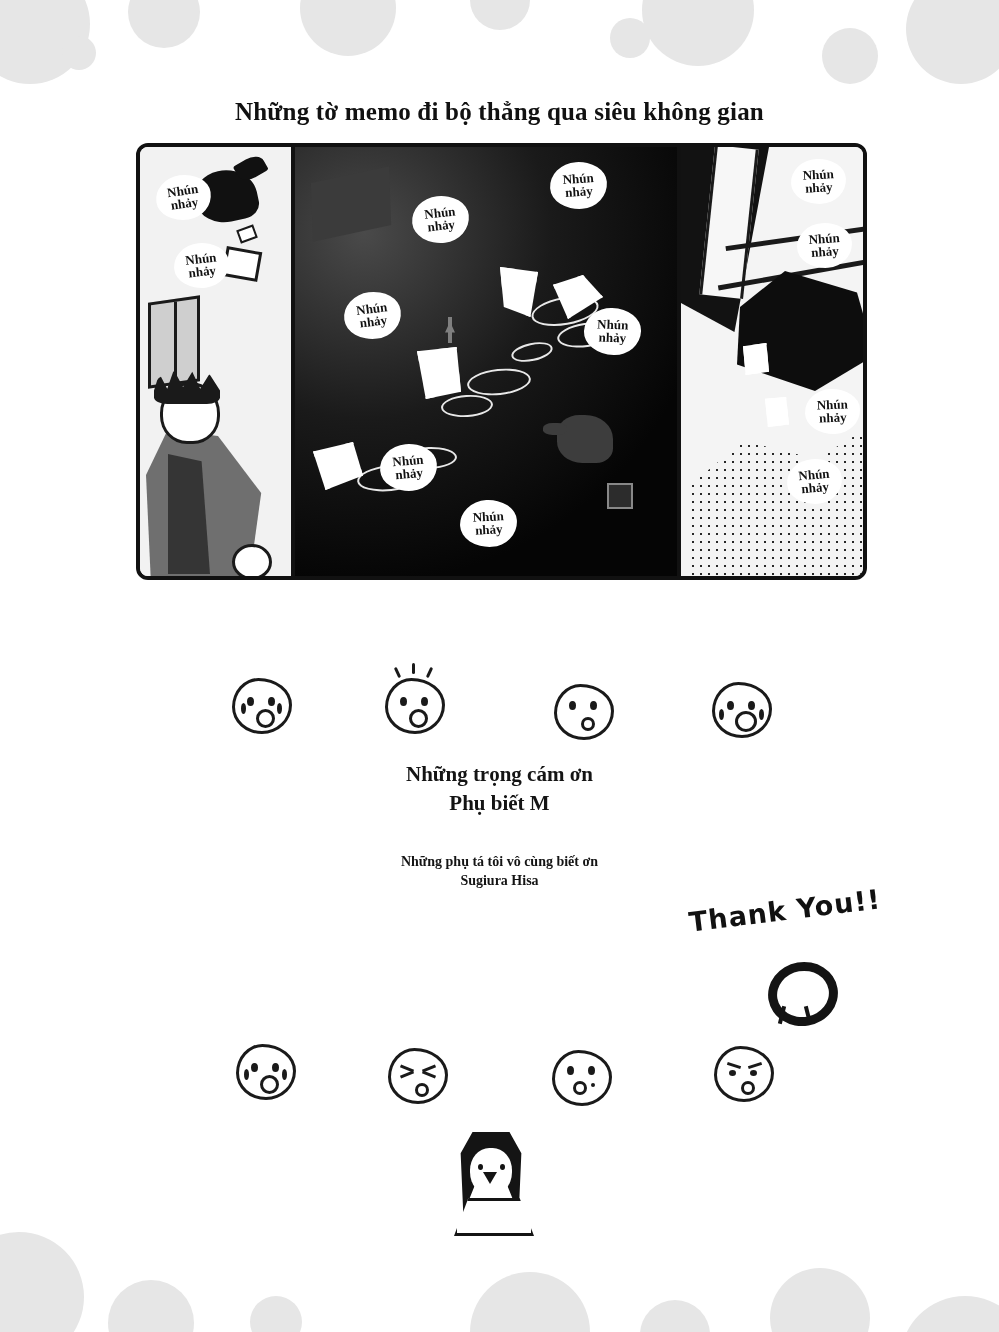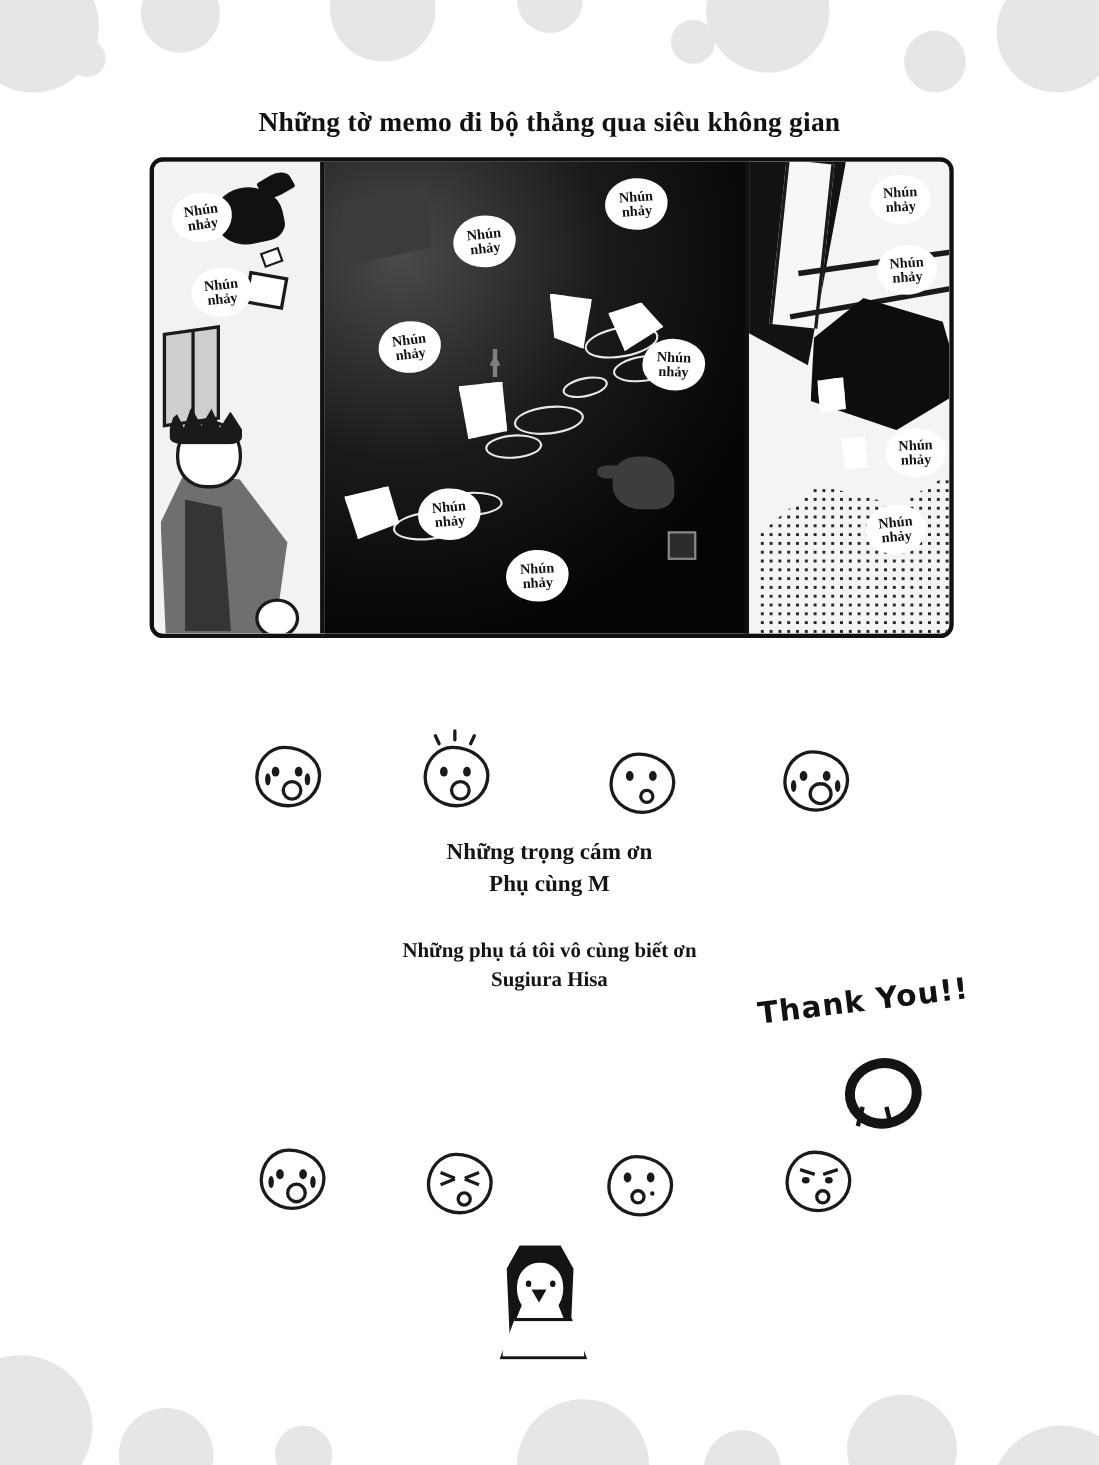--- a/index.html
+++ b/index.html
@@ -269,21 +269,21 @@
   .credits {
     position: absolute;
     left: 0; width: 999px;
     text-align: center;
     font-family: "Liberation Serif", serif;
     font-weight: bold;
     color: #141414;
   }
   .credits .line { margin: 0; }
   .cred-1 { top: 760px; font-size: 21px; line-height: 1.38; }
-  .cred-2 { top: 852px; font-size: 19px; line-height: 1.38; }
+  .cred-2 { top: 852px; font-size: 14px; line-height: 1.38; }
   .cred-3 { top: 977px; font-size: 21px; }
 
   
   .thankyou {
     position: absolute;
     left: 690px; top: 892px;
     width: 240px; height: 60px;
     font-family: "DejaVu Sans", sans-serif;
     font-size: 27px;
     font-weight: bold;
@@ -476,21 +476,21 @@
   <div class="face" style="left:712px;top:682px;">
     <div class="eye eye-l"></div>
     <div class="eye eye-r"></div>
     <div class="mouth" style="left:20px;top:26px;width:16px;height:15px;"></div>
     <div class="tear" style="left:4px;top:24px;"></div>
     <div class="tear" style="left:44px;top:24px;"></div>
   </div>
 
   <div class="credits cred-1">
     <p class="line">Những trọng cám ơn</p>
-    <p class="line">Phụ cùng M</p>
+    <p class="line">Phụ biết M</p>
   </div>
   <div class="credits cred-2">
     <p class="line">Những phụ tá tôi vô cùng biết ơn</p>
     <p class="line">Sugiura Hisa</p>
   </div>
 
   <div class="thankyou">Thank You!!</div>
   <div class="ty-blob"></div>
   <div class="ty-leg" style="left:780px;top:1006px;transform:rotate(14deg);"></div>
   <div class="ty-leg" style="left:806px;top:1006px;transform:rotate(-14deg);"></div>

